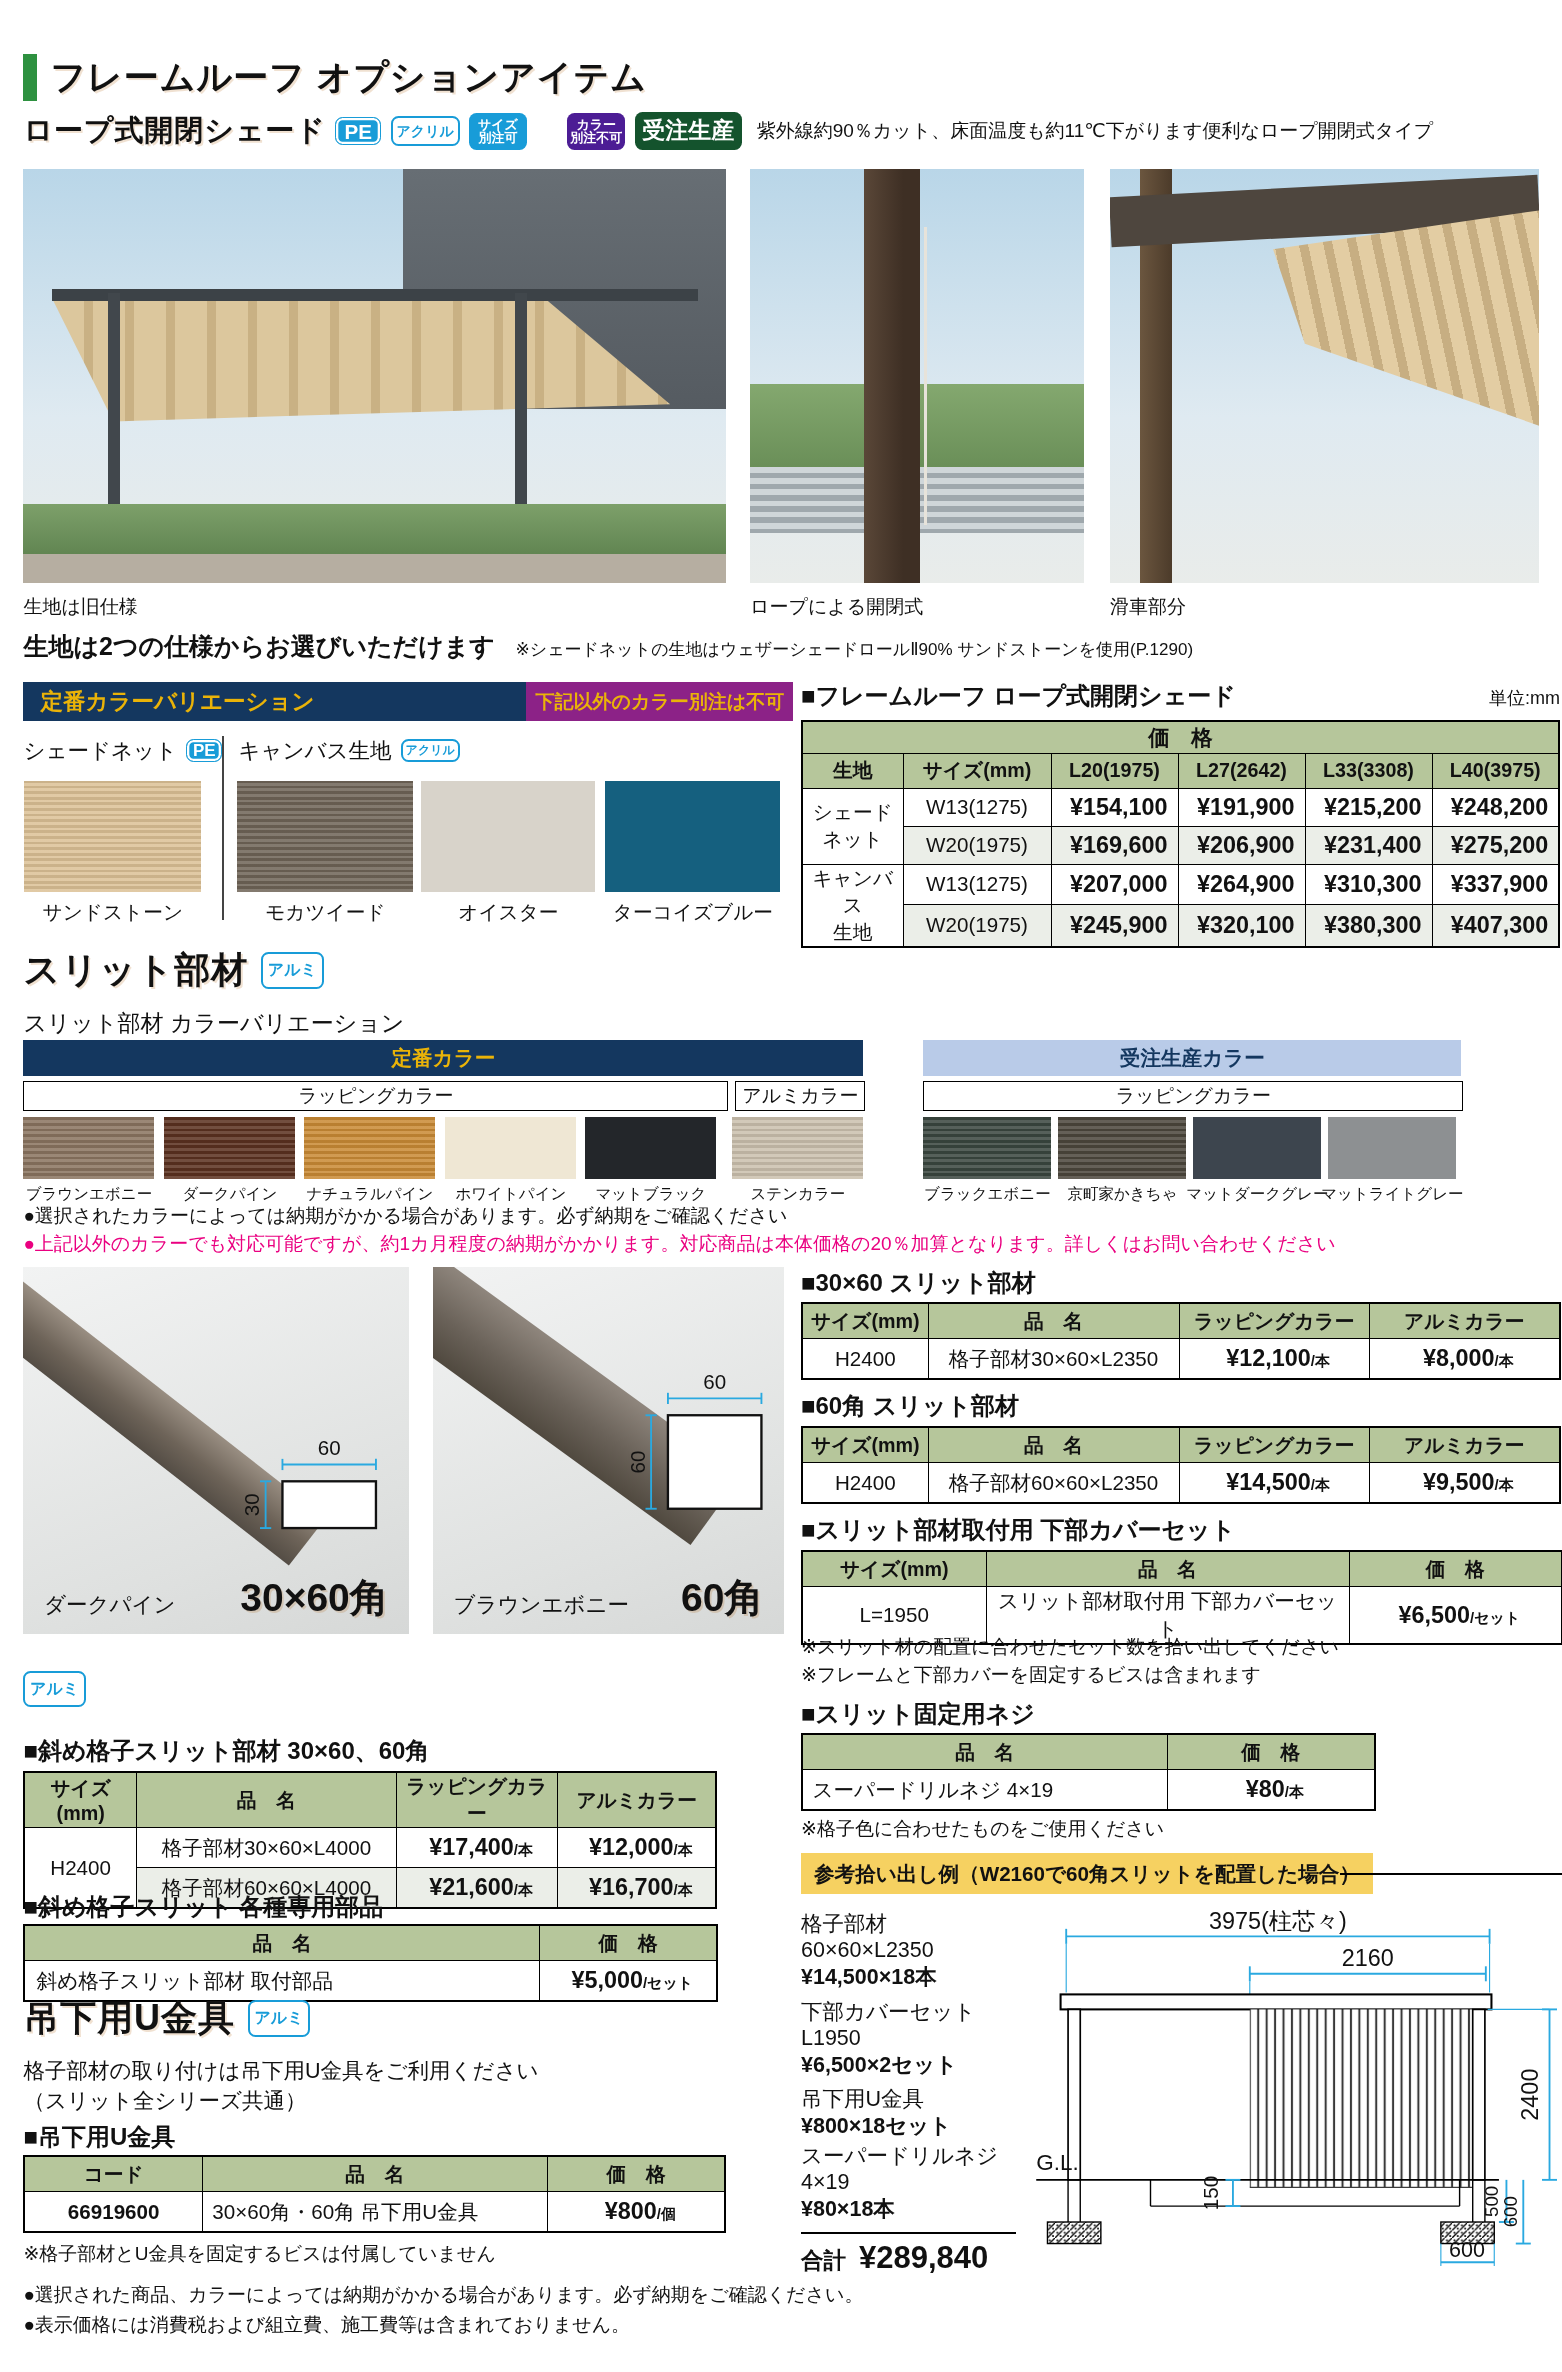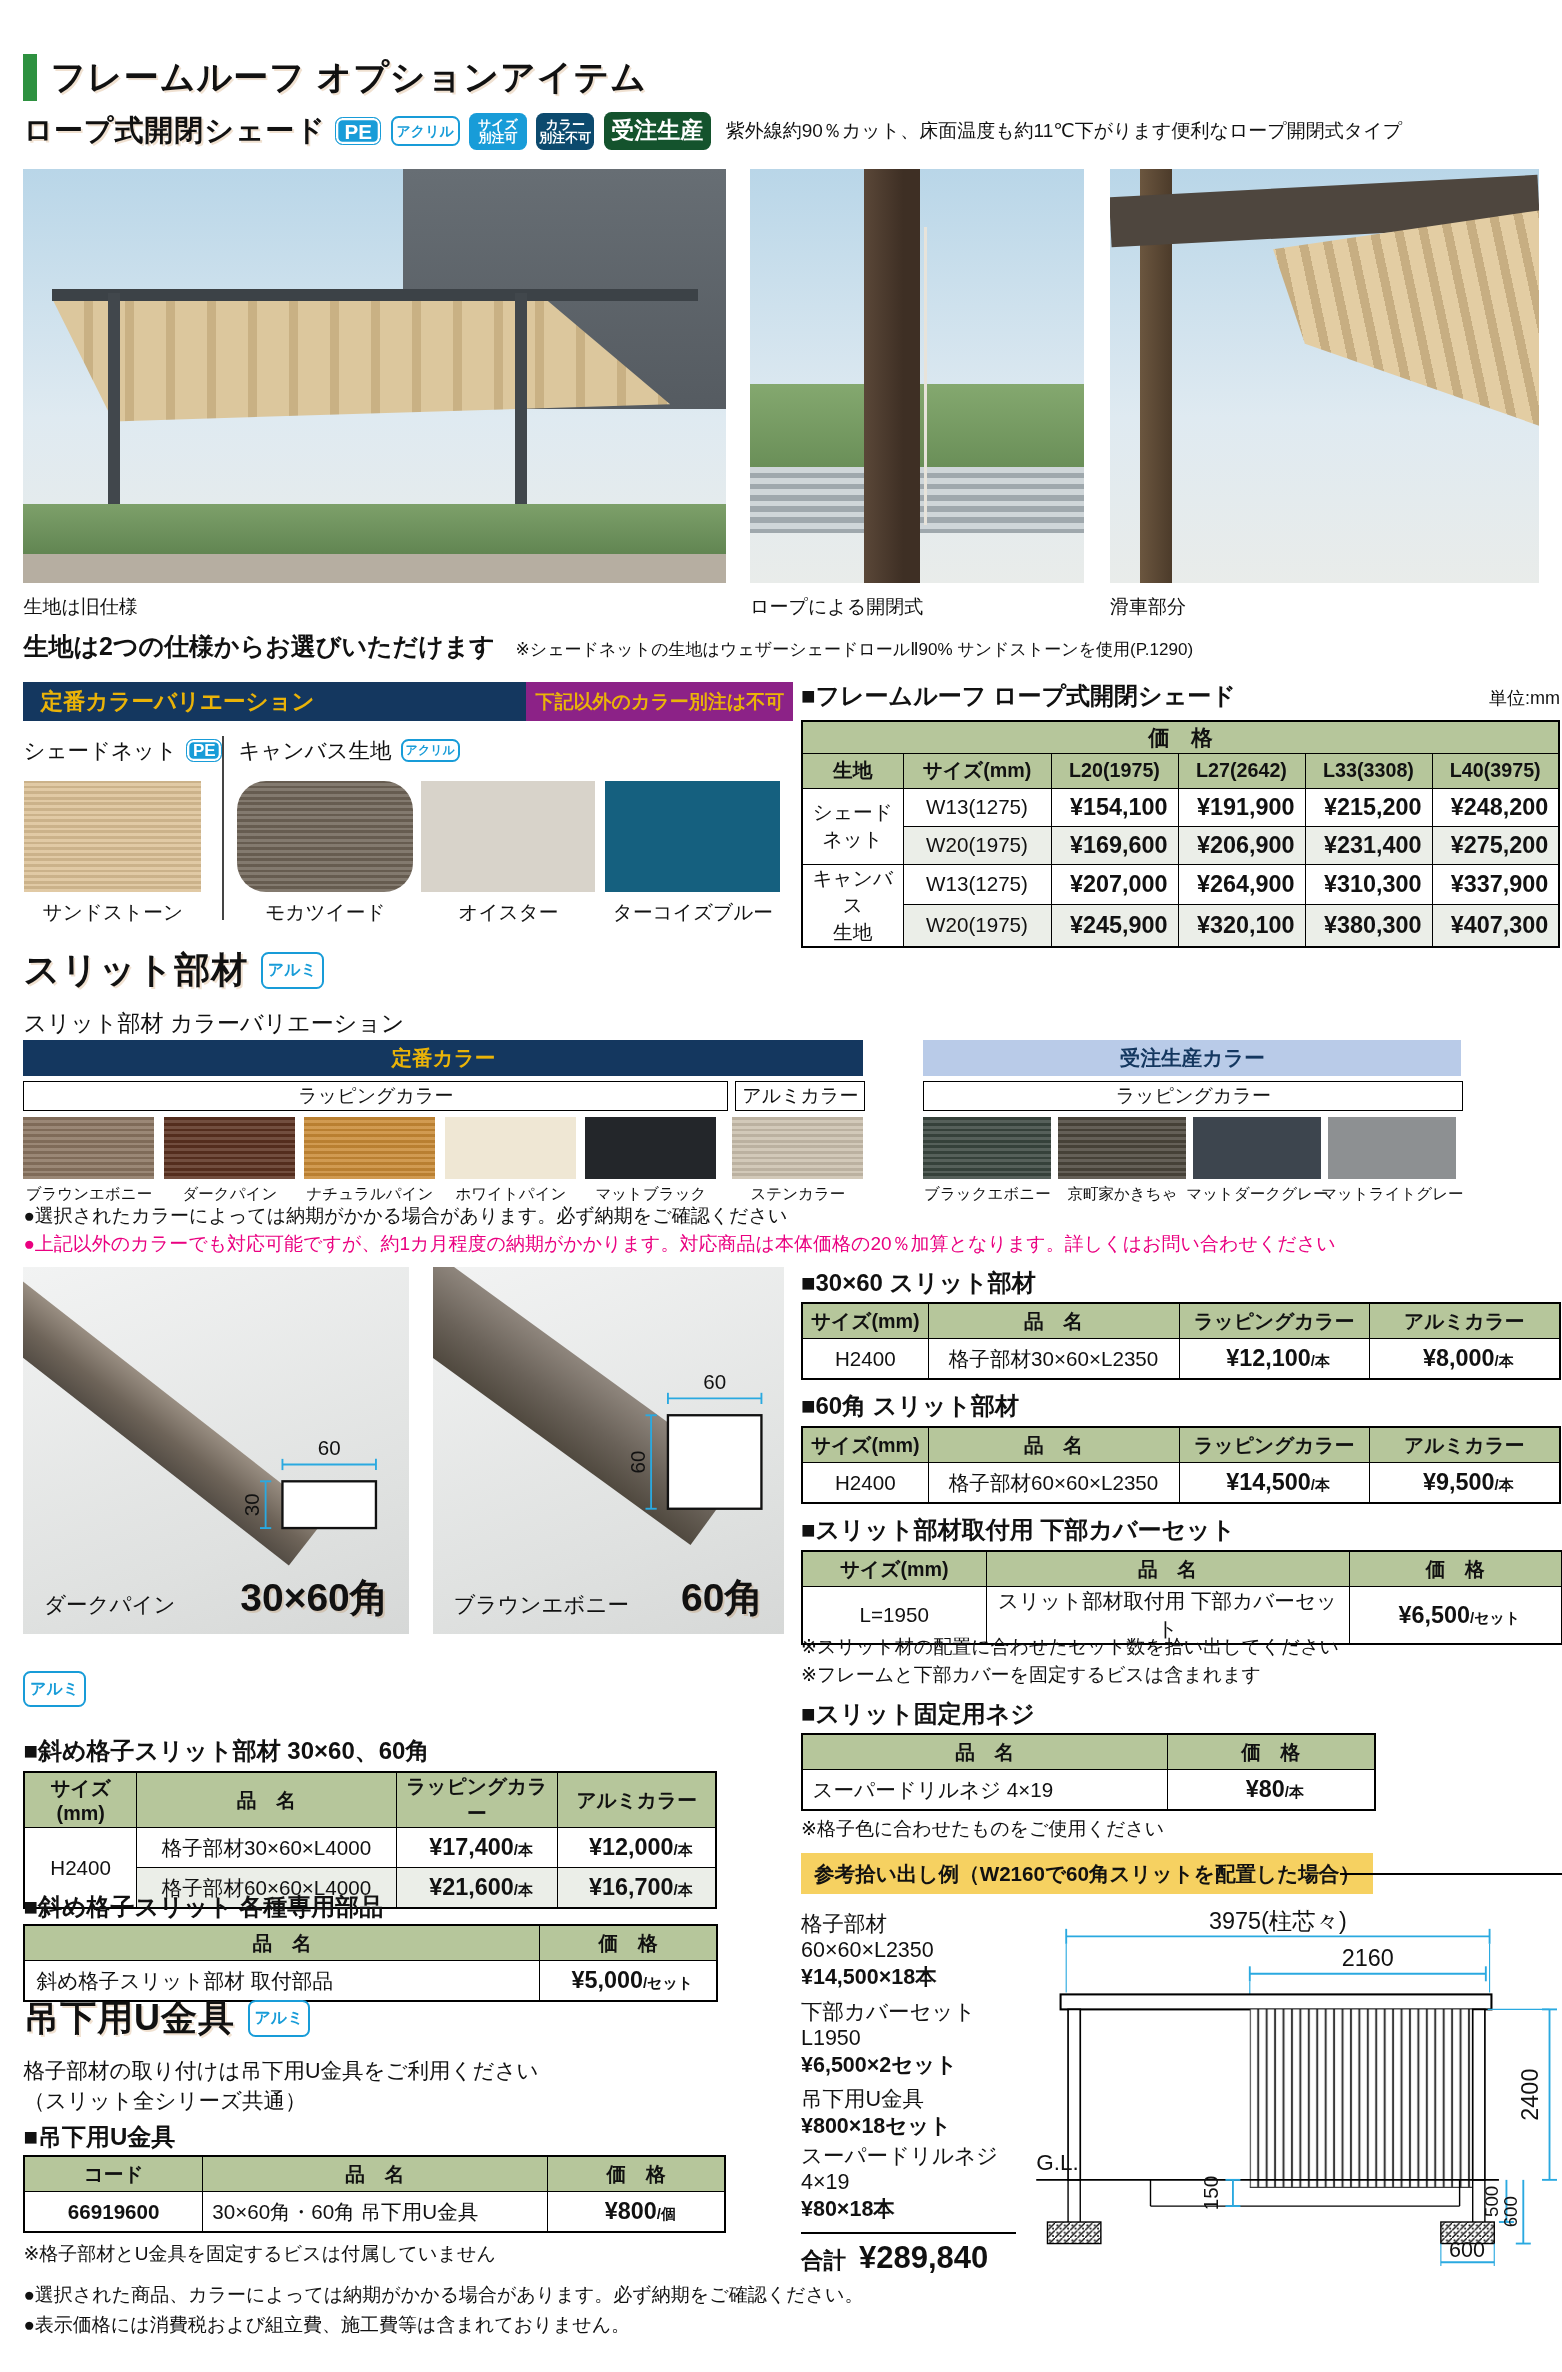--- a/index.html
+++ b/index.html
@@ -16,21 +16,21 @@
   .h3{font-size:24px;font-weight:900;}
   .note{font-size:19px;}
   .lead{font-size:21.5px;}
 
   
   .bdg{display:inline-flex;flex-direction:column;align-items:center;justify-content:center;border-radius:7.5px;font-weight:900;line-height:1.02;}
   .bdg-pe{background:#189cd8;color:#fff;font-size:20.6px;padding:2.8px 8.4px;box-shadow:inset 0 0 0 2.3px #fff;border:1.9px solid #189cd8;}
   .bdg-out{background:#fff;color:#189cd8;border:2.8px solid #189cd8;font-size:14px;padding:5.6px 3.7px;}
   .bdg-2l{color:#fff;font-size:13px;width:58px;height:37px;}
   .bdg-blue{background:#189cd8;}
-  .bdg-purple{background:#0c4a6e;}
+  .bdg-purple{background:#4c1d95;margin-left:31px;}
   .bdg-orange{background:#14532d;color:#fff;font-size:23px;padding:7.5px 7.5px;}
   .bdg-alumi{background:#fff;color:#189cd8;border:2.8px solid #189cd8;font-size:16px;font-weight:900;padding:5.6px 4.7px;border-radius:7.5px;}
 
   
   .photo{position:absolute;top:169px;height:414px;overflow:hidden;background:linear-gradient(#b9d6e8,#dfeaf1 60%,#e9ecea);}
   .ph-cap{font-size:19px;}
   .p1-bldg{position:absolute;right:0;top:0;width:46%;height:58%;background:linear-gradient(#676e74,#555b61);}
   .p1-beam{position:absolute;left:4%;top:29%;width:92%;height:12px;background:#3c4247;}
   .p1-canopy{position:absolute;left:4%;top:31%;width:88%;height:30%;
      background:repeating-linear-gradient(90deg,#dcc79d 0 32px,#c9b184 32px 41px);
@@ -155,21 +155,21 @@
     </div>
     <div style="position:absolute;left:215px;top:54px;display:flex;align-items:center;gap:9.4px;">
       <span style="font-size:21.5px;">キャンバス生地</span>
       <span class="bdg bdg-out" style="font-size:12px;padding:3.7px 2.8px;">アクリル</span>
     </div>
     <div class="divline" style="left:199px;top:54px;height:184px;"></div>
 
     <div class="sw sw-tex" style="left: 0.9px; top: 99px; width: 177px; background-color: rgb(220, 193, 150);">
       <div class="sw-lab">サンドストーン</div>
     </div>
-    <div class="sw sw-tex" style="left: 214px; top: 99px; width: 176px; background-color: rgb(111, 100, 87); border-radius: 29px;">
+    <div class="sw sw-tex" style="left: 214px; top: 99px; width: 176px; background-color: rgb(111, 100, 87);">
       <div class="sw-lab">モカツイード</div>
     </div>
     <div class="sw" style="left: 398px; top: 99px; width: 174px; background-color: rgb(216, 211, 202);">
       <div class="sw-lab">オイスター</div>
     </div>
     <div class="sw" style="left: 582px; top: 99px; width: 175px; background-color: rgb(21, 96, 127);">
       <div class="sw-lab">ターコイズブルー</div>
     </div>
   </div>
 

